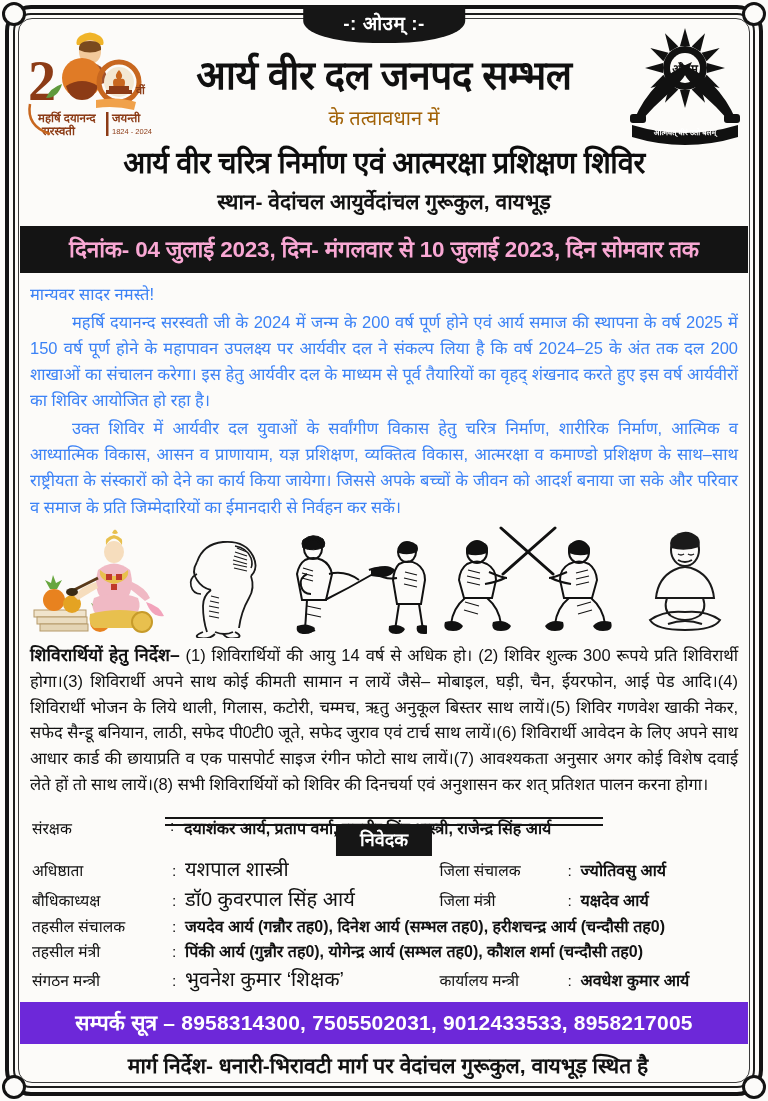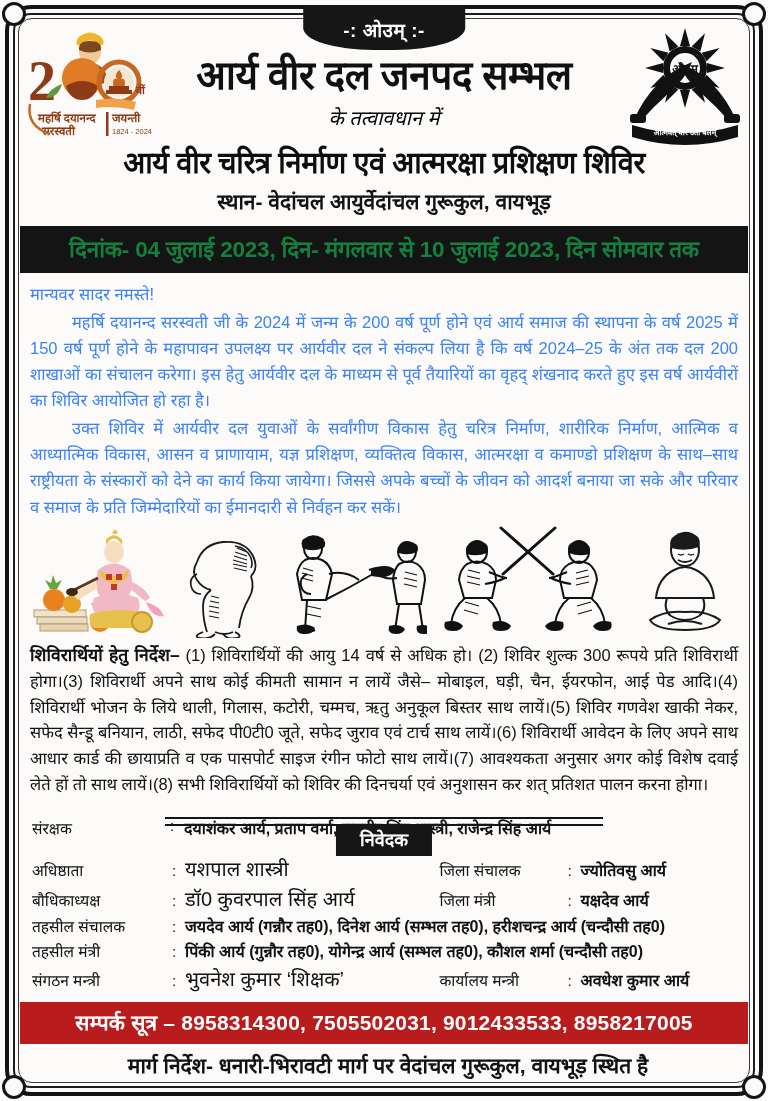--- a/index.html
+++ b/index.html
@@ -58,21 +58,21 @@
   .corner-dot.br { right: 2px; bottom: 2px; }
 
   
   .om-tab {
     position: absolute;
     left: 50%;
     transform: translateX(-50%);
     top: 6px;
     background: #161616;
     color: #ffffff;
-    padding: 11px 40px 7px 40px;
+    padding: 4px 40px 7px 40px;
     border-bottom-left-radius: 70px 22px;
     border-bottom-right-radius: 70px 22px;
     font-size: 19px;
     font-weight: bold;
     letter-spacing: 0.5px;
     z-index: 6;
     white-space: nowrap;
   }
 
   
@@ -109,45 +109,44 @@
     font-size: 40px;
     font-weight: bold;
     line-height: 1.05;
     color: #101010;
     letter-spacing: -0.5px;
     padding: 8px 0 0 0;
     transform: scaleX(0.97);
   }
   .under-line {
     font-size: 20px;
-    color: #000000;
+    color: #a16207;
     margin-top: 8px;
     font-weight: normal;
-    font-style: italic;
   }
   .camp-title {
     font-size: 30px;
     font-weight: bold;
     color: #0d0d0d;
     margin-top: 10px;
     letter-spacing: -0.4px;
     transform: scaleX(0.96);
   }
   .venue {
     font-size: 21px;
     font-weight: bold;
     color: #121212;
     margin-top: 5px;
   }
 
   
   .date-band {
     margin-top: 11px;
     background: #141414;
-    color: #15803d;
+    color: #f9a8d4;
     font-size: 22.5px;
     font-weight: bold;
     text-align: center;
     padding: 7px 4px 9px 4px;
     letter-spacing: -0.2px;
   }
 
   
   .body-text {
     padding: 8px 10px 0 10px;
@@ -245,21 +244,21 @@
   .off-table td.cl   { width: 13px; }
   .off-table td.val  { font-weight: normal; font-size: 20px; }
   .off-table td.lbl2 { width: 128px; padding-left: 12px; }
   .off-table td.cl2  { width: 13px; }
   .off-table td.val2 { font-weight: bold; font-size: 16px; }
   .off-table td.wide { font-weight: bold; font-size: 16px; }
 
   
   .contact-band {
     margin-top: 9px;
-    background: #b91c1c;
+    background: #6d28d9;
     color: #ffffff;
     text-align: center;
     font-size: 21px;
     font-weight: bold;
     padding: 6px 4px 8px 4px;
     letter-spacing: 0.2px;
   }
   .direction {
     text-align: center;
     font-size: 21px;

